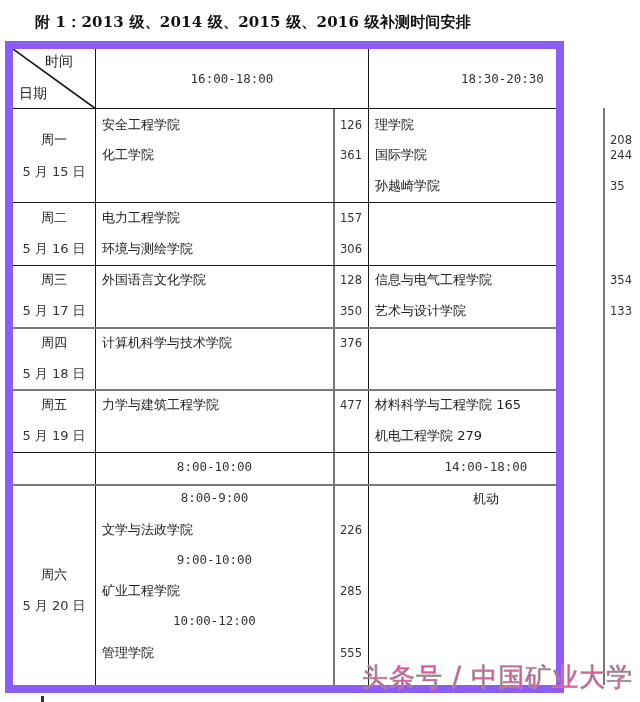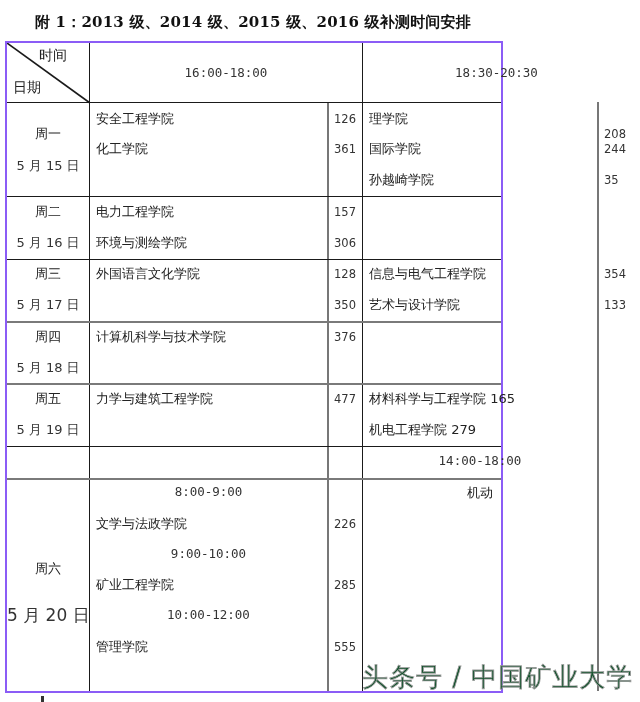--- a/index.html
+++ b/index.html
@@ -8,39 +8,39 @@
       font-family: "DejaVu Sans", "Liberation Sans", sans-serif;
       color: #222222;
     }
     .title {
       position: absolute; left: 35px; top: 13px;
       font-family: "DejaVu Serif", "Liberation Serif", serif;
       font-weight: bold; font-size: 15px; color: #111111; white-space: nowrap;
       letter-spacing: 0.2px;
     }
     .tbl {
-      position: absolute; left: 5px; top: 41px; width: 498px; height: 652px;
-      border: 2px solid #8b5cf6; box-sizing: border-box;
+      position: absolute; left: 5px; top: 41px; width: 559px; height: 652px;
+      border: 8px solid #8b5cf6; box-sizing: border-box;
     }
     .vline { position: absolute; top: 0; bottom: 0; width: 0; }
     .vline.black { border-left: 1.6px solid #1a1a1a; }
     .vline.grey { border-left: 2px solid #777777; }
     .hline { position: absolute; left: 0; right: 0; height: 0; }
     .hline.black { border-top: 1.6px solid #1a1a1a; }
     .hline.grey { border-top: 2px solid #7a7a7a; }
 
     .cell-text { position: absolute; font-size: 13px; white-space: nowrap; color: #222; }
     .mono { font-family: "DejaVu Sans Mono", "Liberation Mono", monospace; font-size: 12.5px; color: #333; }
     .num { font-family: "DejaVu Sans", sans-serif; font-size: 11.5px; color: #333; }
     .center { text-align: center; }
 
     .diag-svg { position: absolute; left: 0; top: 0; }
     .watermark {
       position: absolute; left: 362px; top: 660px;
-      font-size: 26px; color: #14532d; white-space: nowrap;
+      font-size: 26px; color: #ec4899; white-space: nowrap;
       -webkit-text-stroke: 0.8px #9a9a9a; letter-spacing: 1px;
       font-family: "DejaVu Sans", sans-serif;
     }
     .footmark { position: absolute; left: 41px; top: 696px; width: 3px; height: 6px; background: #333; }
   </style>
 </head>
 <body>
 
 <div class="title">附 1：2013 级、2014 级、2015 级、2016 级补测时间安排</div>
 
@@ -103,24 +103,25 @@
   <div class="cell-text" style="left:89px; top:285px;">计算机科学与技术学院</div>
   <div class="cell-text num" style="left:327px; top:287px;">376</div>
 
   <div class="cell-text center" style="left:0; width:82px; top:347px;">周五</div>
   <div class="cell-text center num" style="left:0; width:82px; top:378px; font-size:13px;">5 月 19 日</div>
   <div class="cell-text" style="left:89px; top:347px;">力学与建筑工程学院</div>
   <div class="cell-text num" style="left:327px; top:349px;">477</div>
   <div class="cell-text" style="left:362px; top:347px;">材料科学与工程学院 165</div>
   <div class="cell-text" style="left:362px; top:378px;">机电工程学院 279</div>
 
+  <div class="cell-text mono center" style="left:83px; width:237px; top:410px;">8:00-10:00</div>
   <div class="cell-text mono center" style="left:356px; width:234px; top:410px;">14:00-18:00</div>
 
   <div class="cell-text center" style="left:0; width:82px; top:517px;">周六</div>
-  <div class="cell-text center num" style="left:0; width:82px; top:561px; font-size:17px;">5 月 20 日</div>
+  <div class="cell-text center num" style="left:0; width:82px; top:548px; font-size:13px;">5 月 20 日</div>
 
   <div class="cell-text mono center" style="left:83px; width:237px; top:441px;">8:00-9:00</div>
   <div class="cell-text" style="left:89px; top:472px;">文学与法政学院</div>
   <div class="cell-text num" style="left:327px; top:474px;">226</div>
 
   <div class="cell-text mono center" style="left:83px; width:237px; top:503px;">9:00-10:00</div>
   <div class="cell-text" style="left:89px; top:533px;">矿业工程学院</div>
   <div class="cell-text num" style="left:327px; top:535px;">285</div>
 
   <div class="cell-text mono center" style="left:83px; width:237px; top:564px;">10:00-12:00</div>

